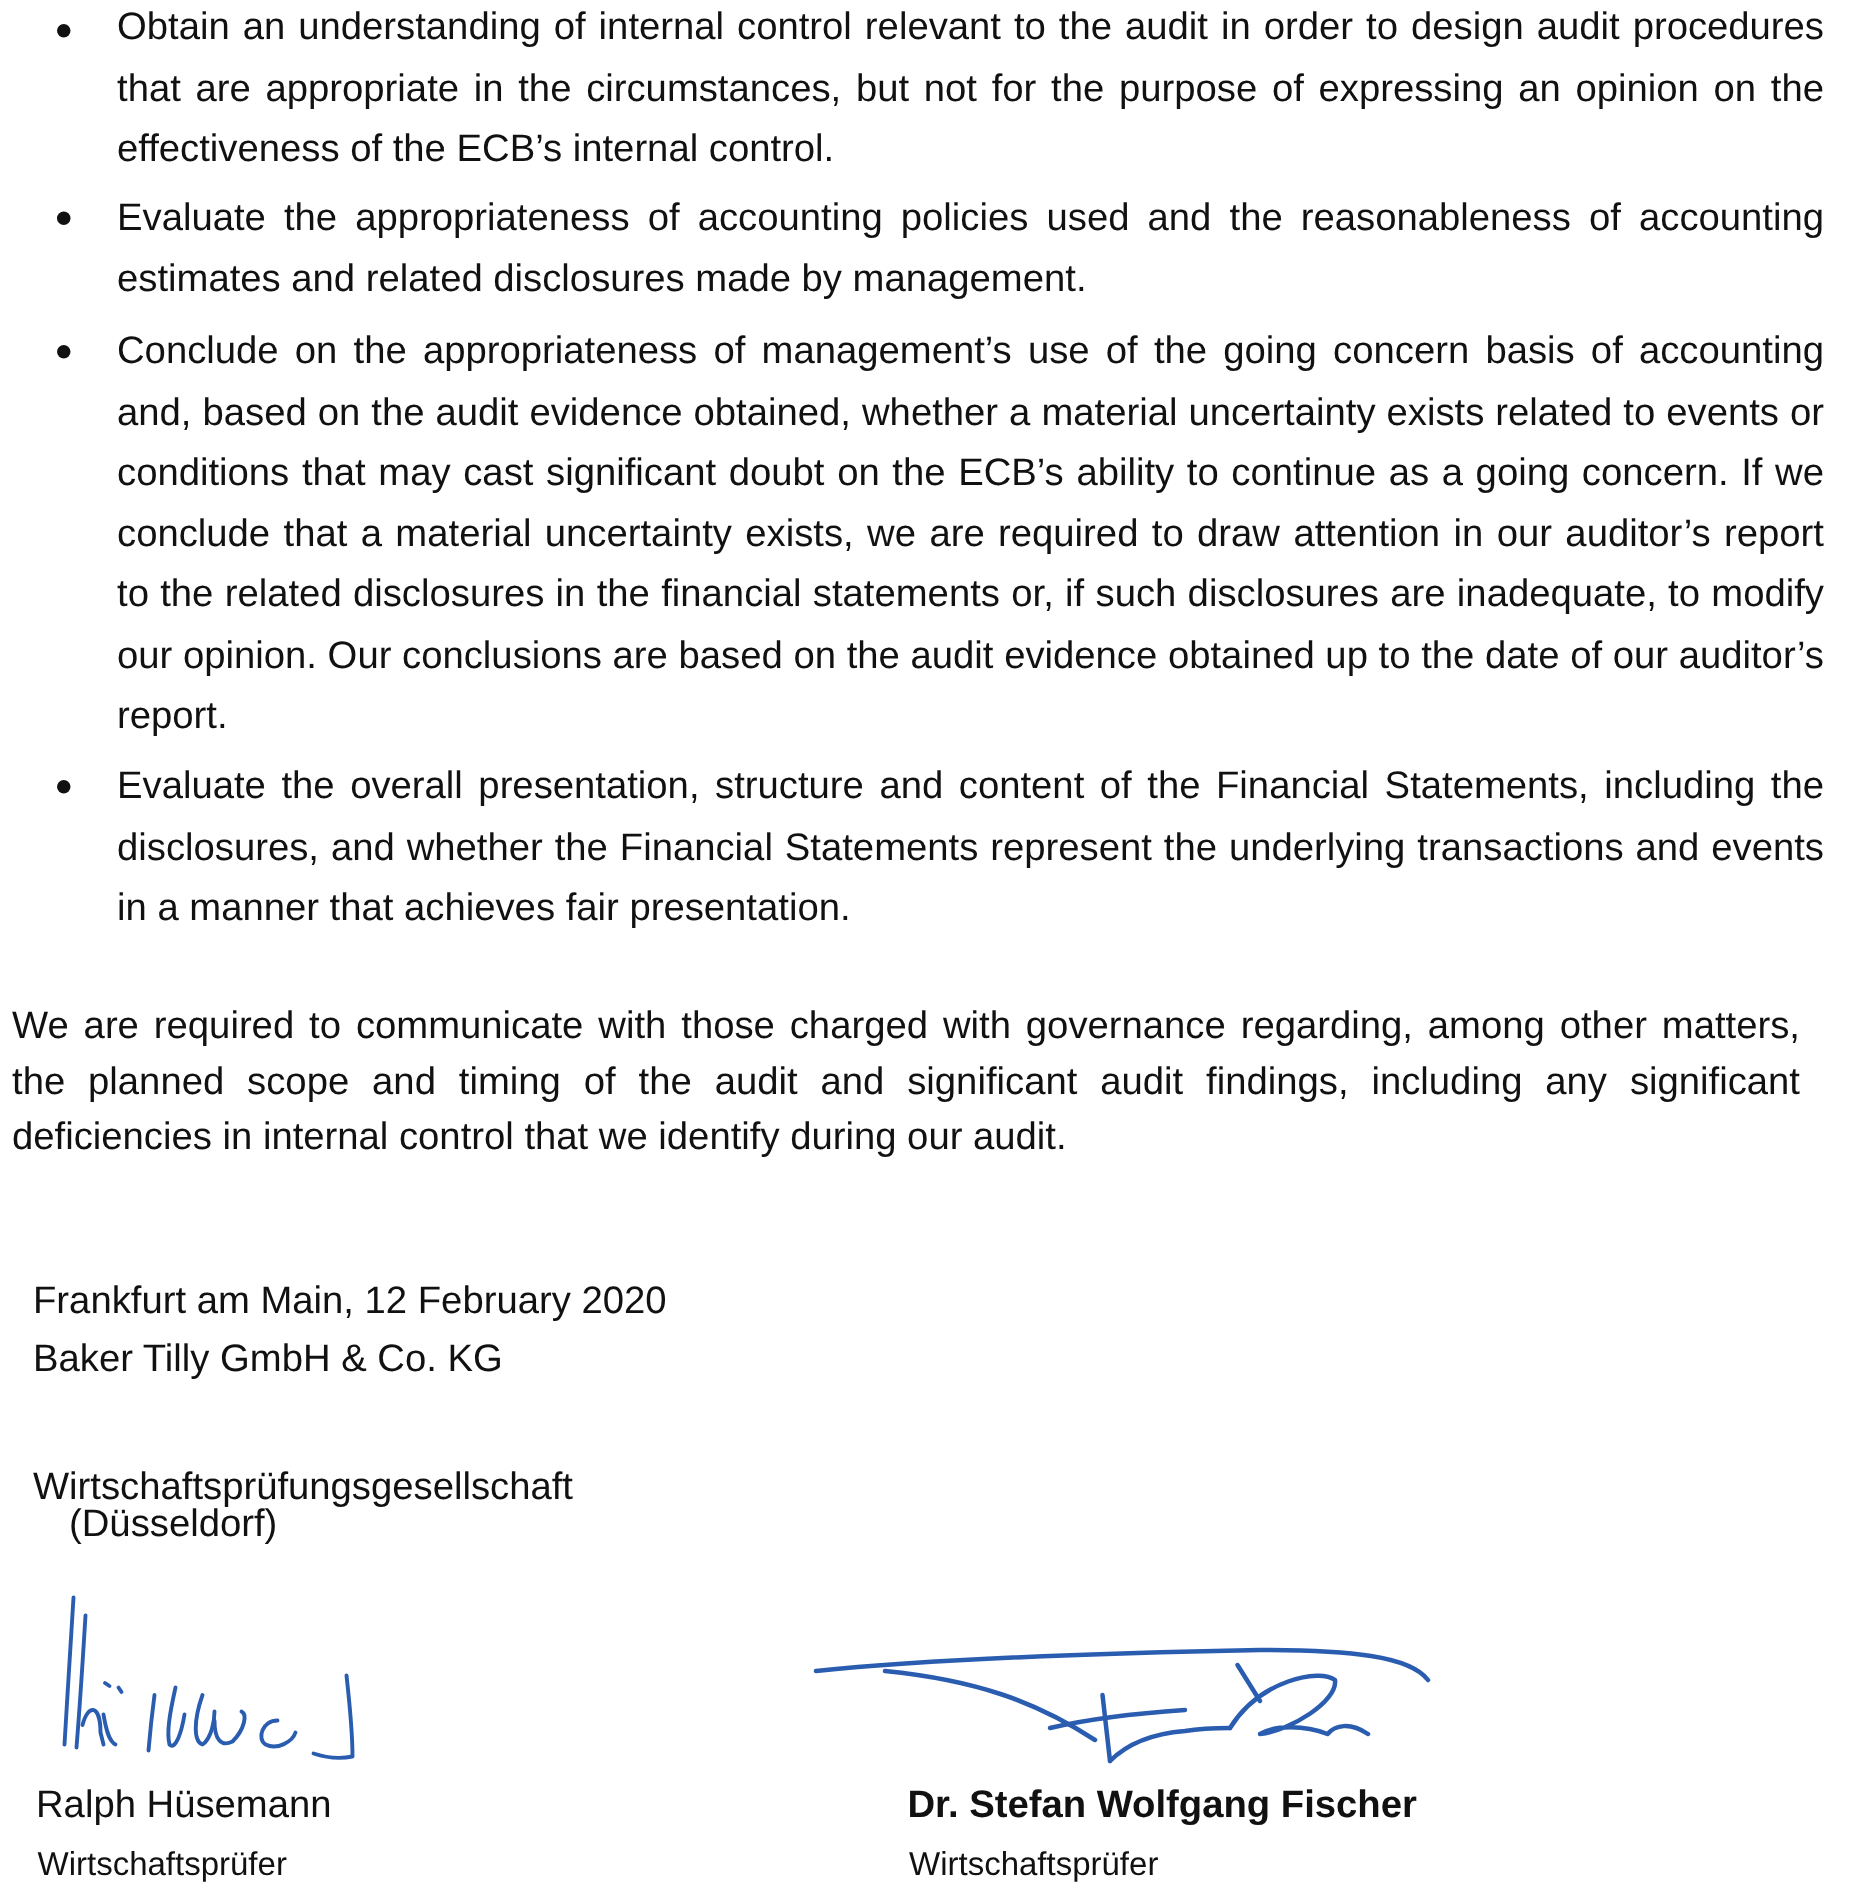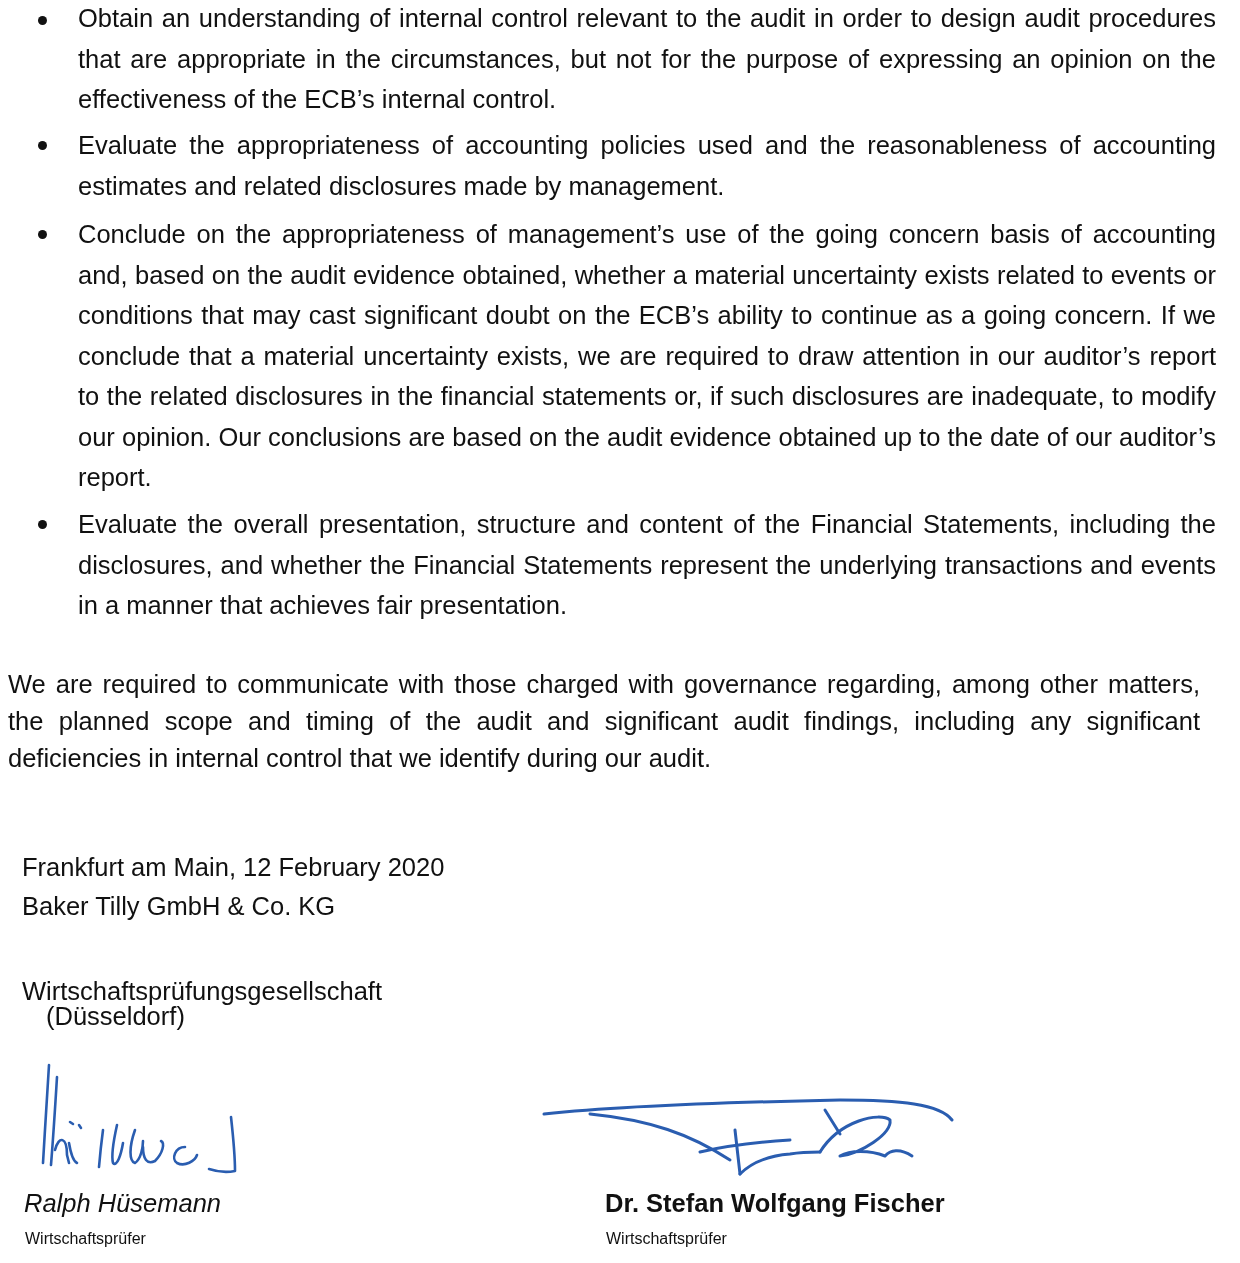--- a/index.html
+++ b/index.html
@@ -6,21 +6,21 @@
   body { width: 1240px; height: 1263px; position: relative; overflow: hidden;
     font-family: "Liberation Sans", sans-serif; color: #111; }
   .bullets { position: absolute; left: 0; top: 0; width: 1240px; }
   .bullet { position: absolute; left: 0; width: 1240px; }
   .dot { position: absolute; left: 38px; width: 9px; height: 9px; border-radius: 50%; background: #111; }
   .btext { position: absolute; left: 78px; width: 1138px; font-size: 25.5px; line-height: 40.5px;
     text-align: justify; text-align-last: left; }
   .para { position: absolute; left: 8px; width: 1192px; font-size: 25.5px; line-height: 37px;
     text-align: justify; text-align-last: left; }
   .line { position: absolute; font-size: 25.5px; white-space: nowrap; }
-  .small { position: absolute; font-size: 16px; white-space: nowrap; }
+  .small { position: absolute; font-size: 22px; white-space: nowrap; }
   svg.sig { position: absolute; }
 </style>
 </head>
 <body>
 
 <div class="bullets">
   <div class="bullet" style="top:0px;">
     <span class="dot" style="top:16px;"></span>
     <div class="btext" style="top:-2px;">Obtain an understanding of internal control relevant to the audit in order to design audit procedures that are appropriate in the circumstances, but not for the purpose of expressing an opinion on the effectiveness of the ECB’s internal control.</div>
   </div>
@@ -67,17 +67,17 @@
     <path d="M4 24 C80 16 200 12 300 10 C360 10 400 14 412 30"></path>
     <path d="M50 24 C110 30 150 44 190 70"></path>
     <path d="M160 62 C190 55 220 52 250 50"></path>
     <path d="M195 40 L200 84"></path>
     <path d="M200 84 C210 74 225 66 250 64 C262 62 270 62 280 62"></path>
     <path d="M285 20 L300 44"></path>
     <path d="M280 62 C300 30 340 22 350 30 C352 44 320 64 300 66 C310 60 330 60 345 66 C350 60 360 58 372 66"></path>
   </g>
 </svg>
 
-<div class="line" style="left:24px; top:1189px;font-style:italic;">Ralph Hüsemann</div>
+<div class="line" style="left:24px; top:1189px;">Ralph Hüsemann</div>
 <div class="small" style="left:25px; top:1230px;">Wirtschaftsprüfer</div>
 
 <div class="line" style="left:605px; top:1189px;font-weight:bold;">Dr. Stefan Wolfgang Fischer</div>
 <div class="small" style="left:606px; top:1230px;">Wirtschaftsprüfer</div>
 
 </body></html>

